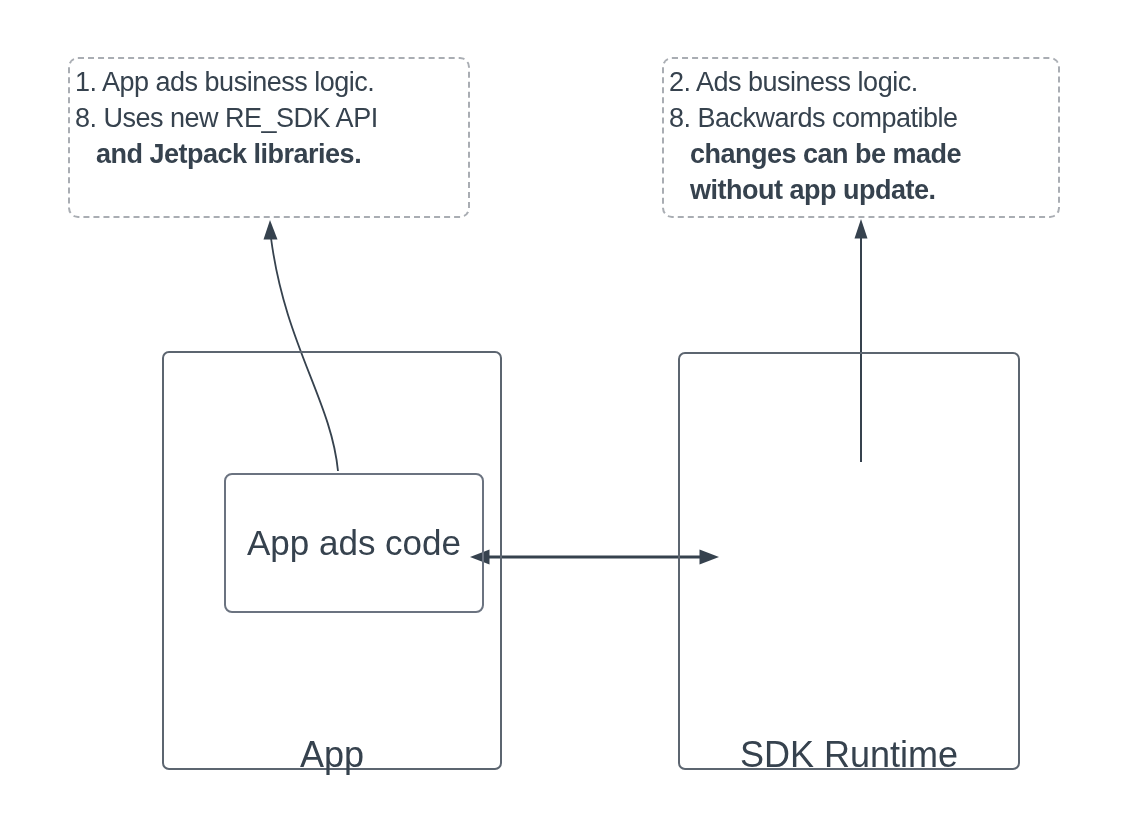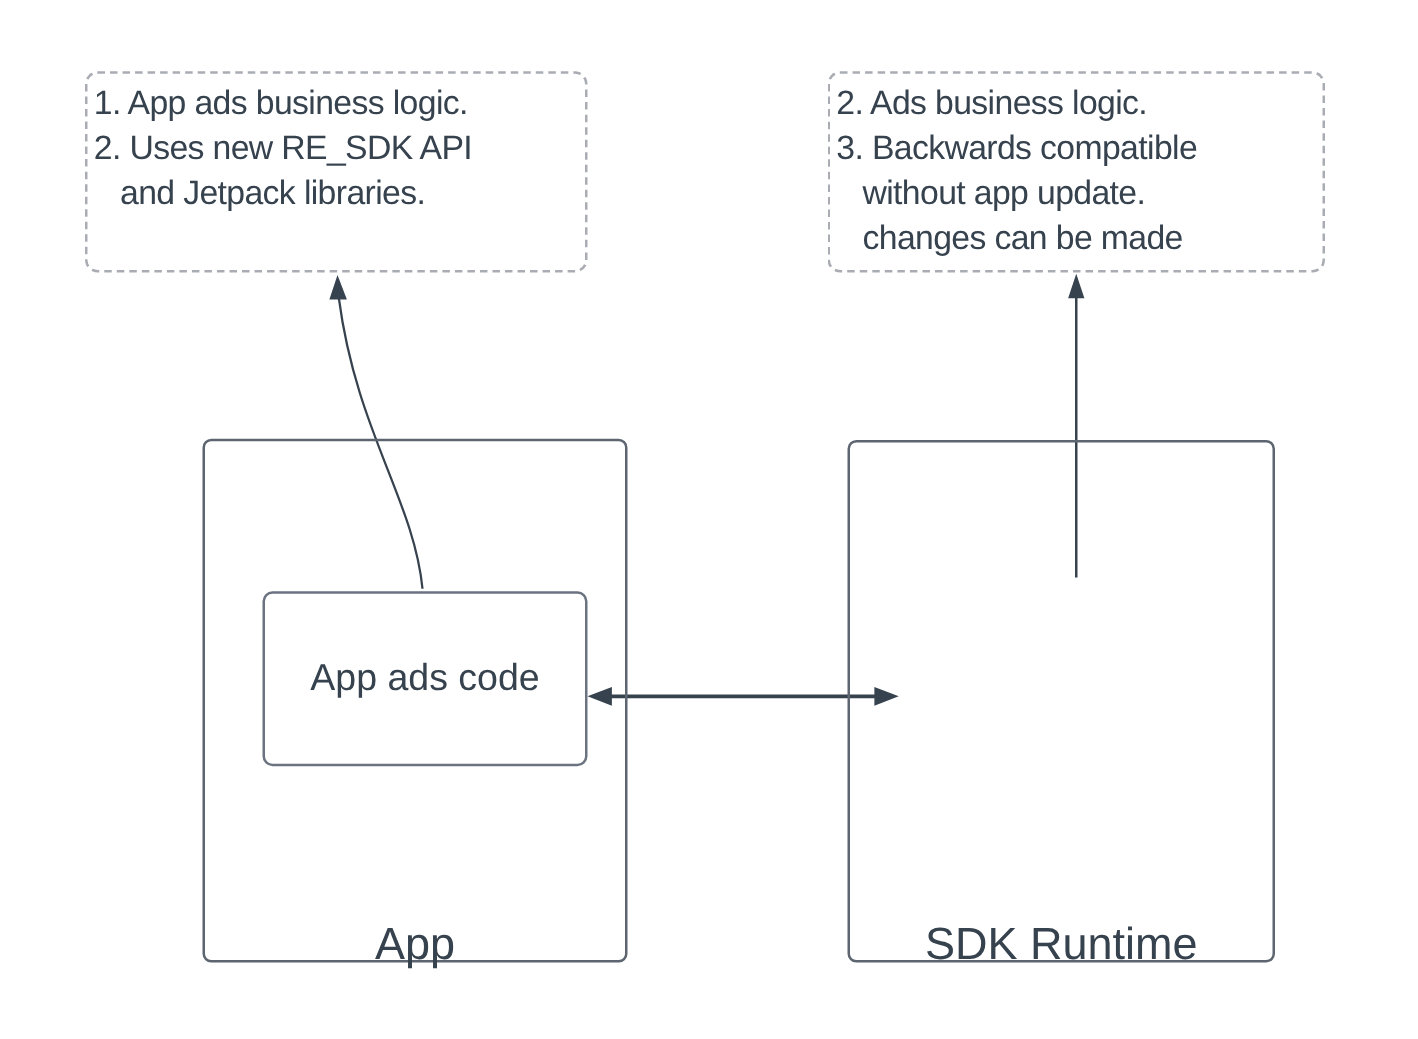--- a/index.html
+++ b/index.html
@@ -31,42 +31,43 @@
     padding: 5px 4px 4px 5px;
     font-size: 27px;
     letter-spacing: -0.5px;
     line-height: 36px;
     color: var(--text, #36424e);
     background: transparent;
   }
   .note-left  { left: 68px;  top: 57px; width: 402px; height: 161px; }
   .note-right { left: 662px; top: 57px; width: 398px; height: 161px; }
   .note-line { white-space: nowrap; }
-  .note-line.indent { padding-left: 21px; }
+  .note-line.indent { padding-left: 21px; font-weight: bold; }
 
   .box {
     position: absolute;
     box-sizing: border-box;
     border: 2px solid var(--box_border, #5c6570);
     border-radius: 7px;
     background: transparent;
   }
   .app-box { left: 162px; top: 351px; width: 340px; height: 419px; }
   .sdk-box { left: 678px; top: 352px; width: 342px; height: 418px; }
 
   .inner-box {
     position: absolute;
     box-sizing: border-box;
     border-radius: 8px;
     display: flex;
     align-items: center;
     justify-content: center;
-    font-size: 30px;
+    font-size: 35px;
     color: var(--text, #36424e);
     background: transparent;
+    margin-left: 14px;
   }
   .app-ads-box {
     left: 46px; top: 120px; width: 260px; height: 140px;
     border: 2px solid var(--inner_box_border, #6b7380);
   }
   .re-sdk-box {
     left: 39px; top: 109px; width: 260px; height: 196px;
     border: 3px solid var(--green_border, #4cc356);
   }
   .box-label {
@@ -106,29 +107,29 @@
 
     <g>
       <line class="arrow-stroke" stroke-width="3" x1="487" y1="557" x2="702" y2="557"></line>
       <polygon class="arrow-head" points="470,557 489.5,549.5 489.5,564.5"></polygon>
       <polygon class="arrow-head" points="719,557 699.5,549.5 699.5,564.5"></polygon>
     </g>
   </svg>
 
   <div class="note note-left">
     <div class="note-line">1. App ads business logic.</div>
-    <div class="note-line">2. Uses new RE_SDK API</div>
+    <div class="note-line">8. Uses new RE_SDK API</div>
     <div class="note-line indent">and Jetpack libraries.</div>
   </div>
 
   <div class="note note-right">
     <div class="note-line">2. Ads business logic.</div>
-    <div class="note-line">3. Backwards compatible</div>
+    <div class="note-line">8. Backwards compatible</div>
+    <div class="note-line indent">changes can be made</div>
     <div class="note-line indent">without app update.</div>
-    <div class="note-line indent">changes can be made</div>
   </div>
 
   <div class="box app-box">
     <div class="inner-box app-ads-box">
       <span>App ads code</span>
     </div>
     <div class="box-label">App</div>
   </div>
 
   <div class="box sdk-box">

